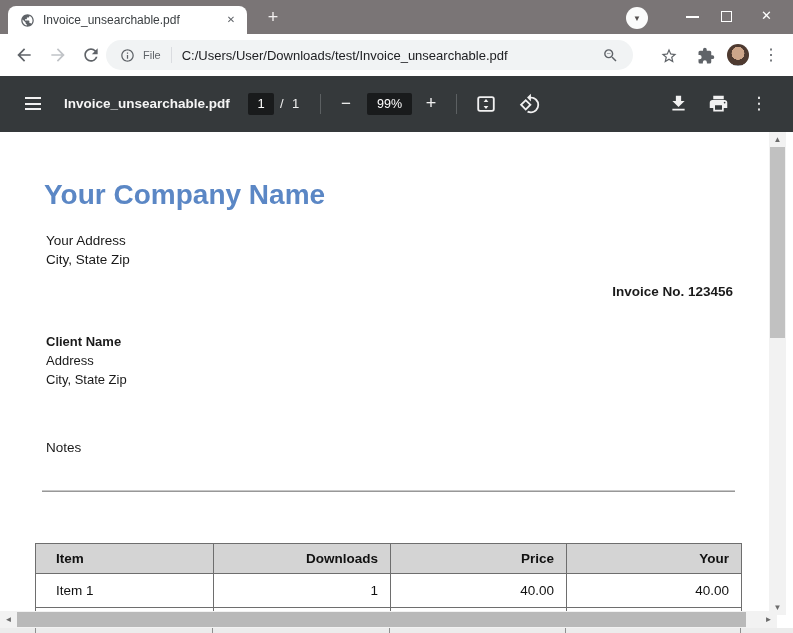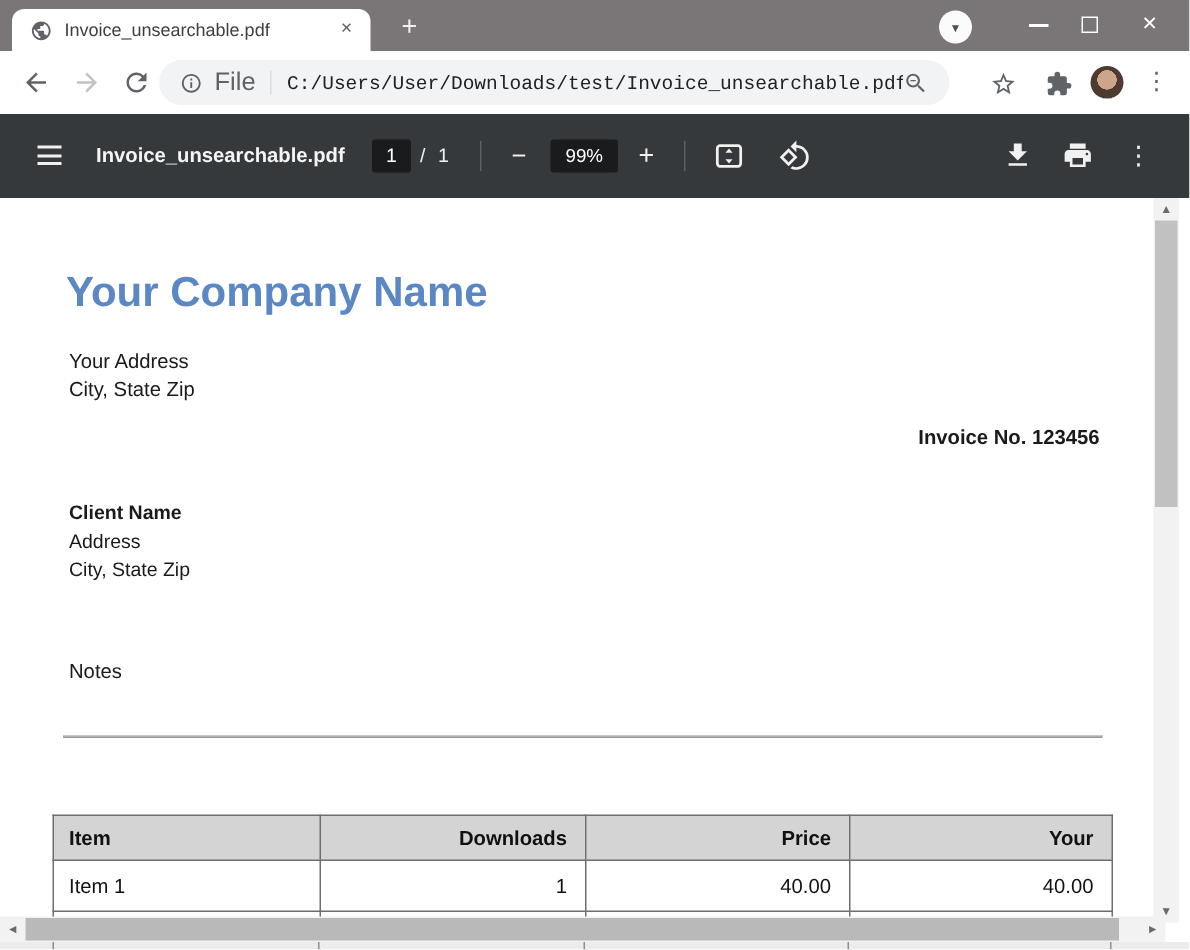--- a/index.html
+++ b/index.html
@@ -19,23 +19,23 @@
                 background: #fbfbfb; color: #55504f; font-size: 8px; display: flex; align-items: center; justify-content: center; }
   .win-min { position: absolute; left: 686px; top: 16px; width: 13px; height: 2px; background: #fff; }
   .win-max { position: absolute; left: 721px; top: 11px; width: 11px; height: 11px; border: 1.5px solid #fff; }
   .win-close { position: absolute; left: 761px; top: 8px; color: #fff; font-size: 13px; }
 
   
   .addressbar { position: absolute; top: 34px; left: 0; right: 0; height: 42px; background: #fff; }
   .nav-icon { position: absolute; top: 11px; width: 20px; height: 20px; }
   .omnibox { position: absolute; left: 106px; top: 6px; width: 527px; height: 30px; background: #f1f3f4;
              border-radius: 15px; display: flex; align-items: center; padding: 0 14px; }
-  .scheme-chip { font-size: 17px; color: #5f6368; margin: 0 10px 0 8px; }
+  .scheme-chip { font-size: 11px; color: #5f6368; margin: 0 10px 0 8px; }
   .chip-sep { width: 1px; height: 16px; background: #dadce0; margin-right: 10px; }
-  .url-text { font-size: 13px; color: #202124; white-space: nowrap; overflow: hidden; flex: 1; font-family: Liberation Mono, monospace; }
+  .url-text { font-size: 13px; color: #202124; white-space: nowrap; overflow: hidden; flex: 1; }
   .right-icon { position: absolute; top: 13px; width: 18px; height: 18px; }
   .avatar { position: absolute; left: 727px; top: 10px; width: 22px; height: 22px; border-radius: 50%;
             background: radial-gradient(circle at 50% 42%, #cda68a 0 38%, #4e3a30 39% 72%, #9aa0a8 73%); }
   .browser-kebab { position: absolute; left: 763px; top: 10px; color: #5f6368; font-size: 16px; line-height: 22px; }
 
   
   .pdf-toolbar { position: absolute; top: 76px; left: 0; right: 0; height: 56px; background: #35393b; color: #f1f1f1; }
   .hamburger { position: absolute; left: 25px; top: 21px; width: 16px; height: 13px;
                border-top: 2px solid #f1f1f1; border-bottom: 2px solid #f1f1f1; }
   .hamburger::after { content: ""; display: block; margin-top: 3.5px; height: 2px; background: #f1f1f1; }
@@ -61,21 +61,21 @@
                   color: #1a1a1a; line-height: 19px; text-align: right; }
   .client-block { position: absolute; left: 46px; top: 200px; font-size: 13px; color: #1a1a1a; line-height: 19px; }
   .bold-line { font-weight: 700; }
   .notes-label { position: absolute; left: 46px; top: 308px; font-size: 13.5px; color: #1a1a1a; }
   .h-divider { position: absolute; left: 42px; top: 358px; width: 693px; height: 2px;
                background: #989898; border-top: 1px solid #c7c7c7; }
   .invoice-table { position: absolute; left: 35px; top: 411px; width: 706px; border-collapse: collapse;
                    font-size: 13.5px; color: #111; table-layout: fixed; }
   .invoice-table th { background: #d4d4d4; border: 1px solid #6e6e6e; height: 30px; font-weight: 700; }
   .invoice-table td { background: #fff; border: 1px solid #6e6e6e; height: 34px; }
-  .cell-left { text-align: left; padding-left: 10px; }
+  .cell-left { text-align: left; padding-left: 20px; }
   .cell-right { text-align: right; padding-right: 12px; }
 
   
   .vscroll { position: absolute; top: 0; right: 7px; width: 17px; bottom: 18px; background: #f2f2f2; }
   .vs-btn { position: absolute; left: 0; width: 17px; height: 15px; color: #6b6b6b; font-size: 8px;
             text-align: center; line-height: 15px; }
   .vs-thumb { position: absolute; left: 1px; top: 15px; width: 15px; height: 191px; background: #c1c1c1; }
   .hscroll { position: absolute; left: 0; bottom: 5px; height: 17px; width: 777px; background: #f2f2f2; }
   .hs-btn { position: absolute; top: 0; width: 17px; height: 17px; color: #6b6b6b; font-size: 8px;
             text-align: center; line-height: 17px; }

